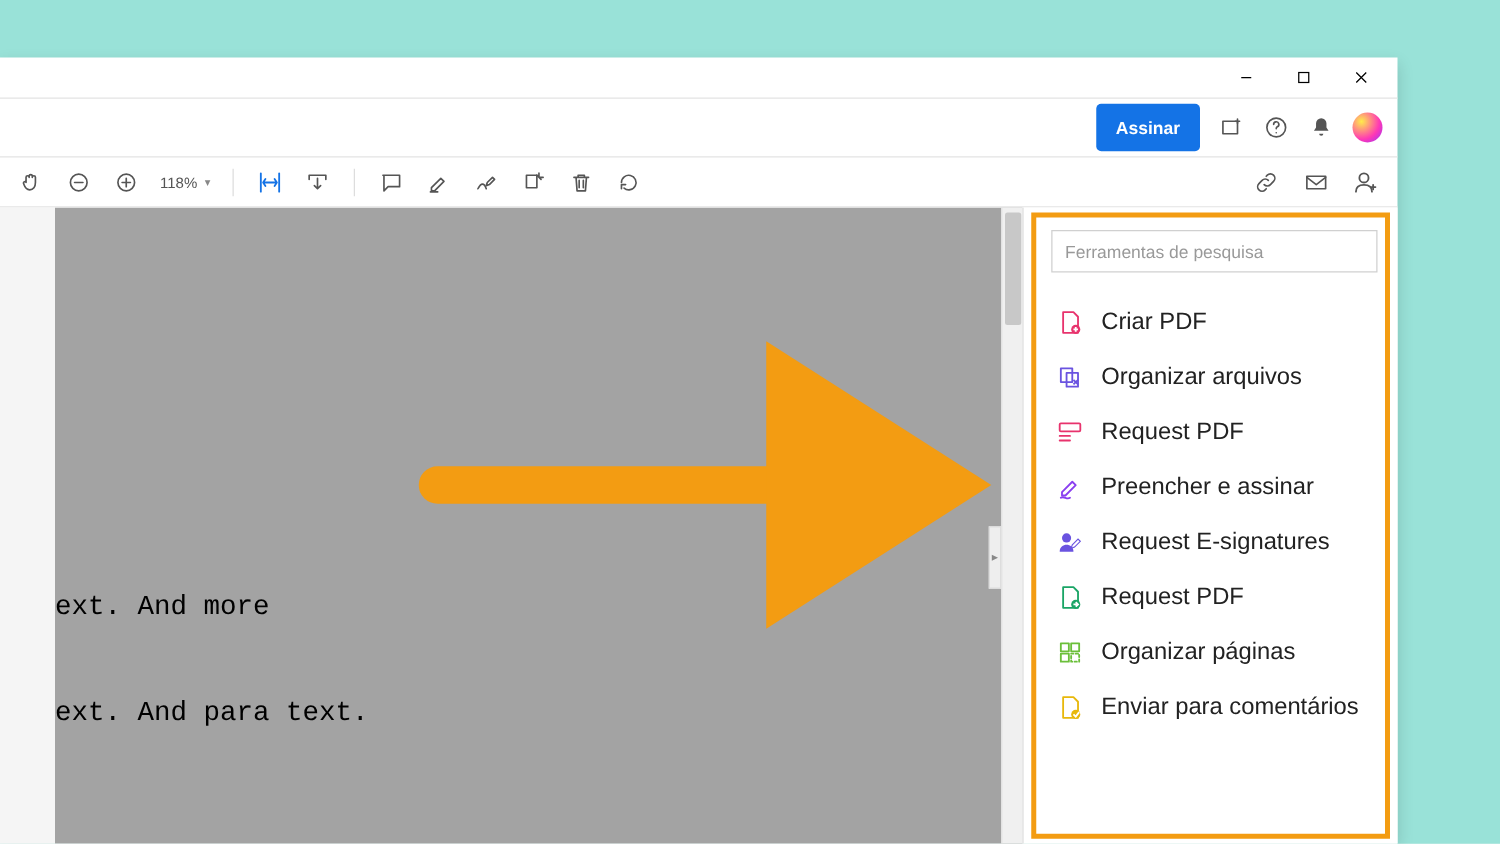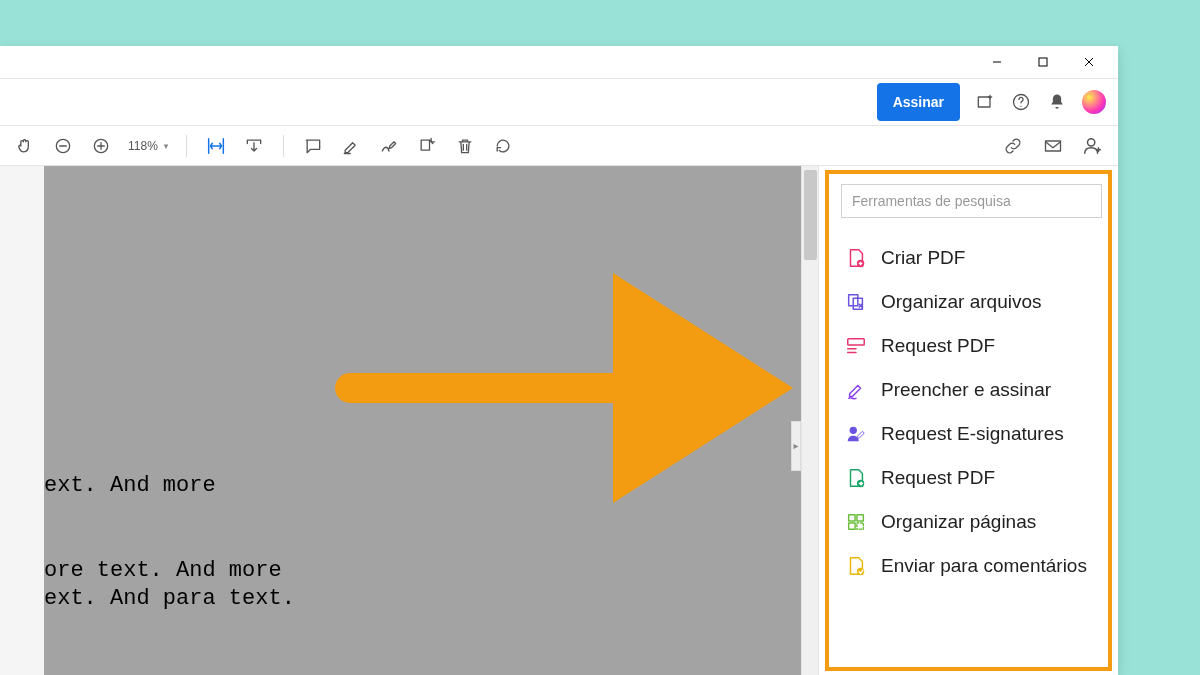--- a/index.html
+++ b/index.html
@@ -381,21 +381,20 @@
           </svg>
       </div>
     </div>
   </div>
 
   <div class="workspace">
     <div class="doc-area">
       <div class="page">
         <p>ext. And more</p>
         <p style="height:56px"></p>
-        <p>ore text. And more</p>
         <p>ext. And para text.</p>
       </div>
       <div class="collapse-handle">▸</div>
       <div class="vscroll">
         <div class="thumb"></div>
       </div>
     </div>
 
     <div class="tools-panel">
       <div class="highlight-box"></div>

